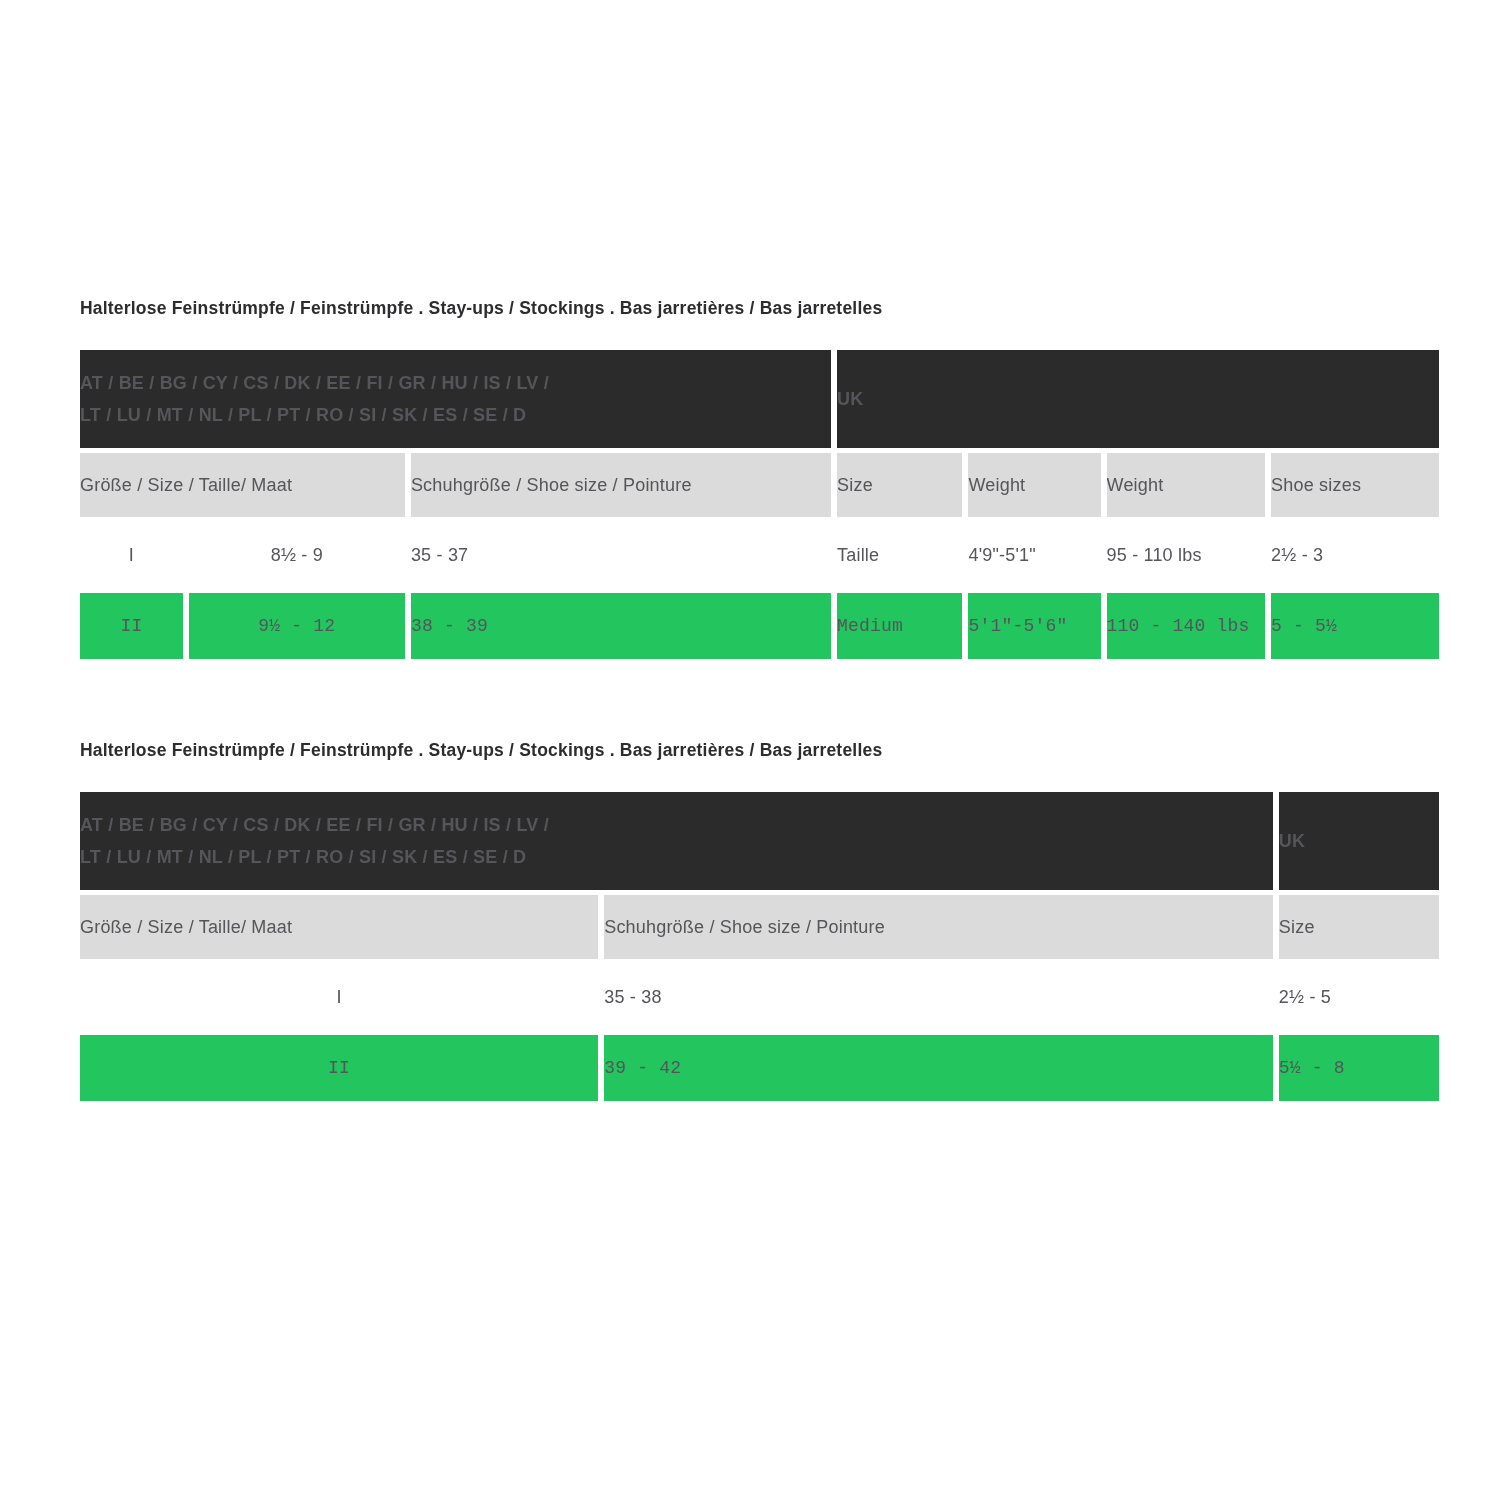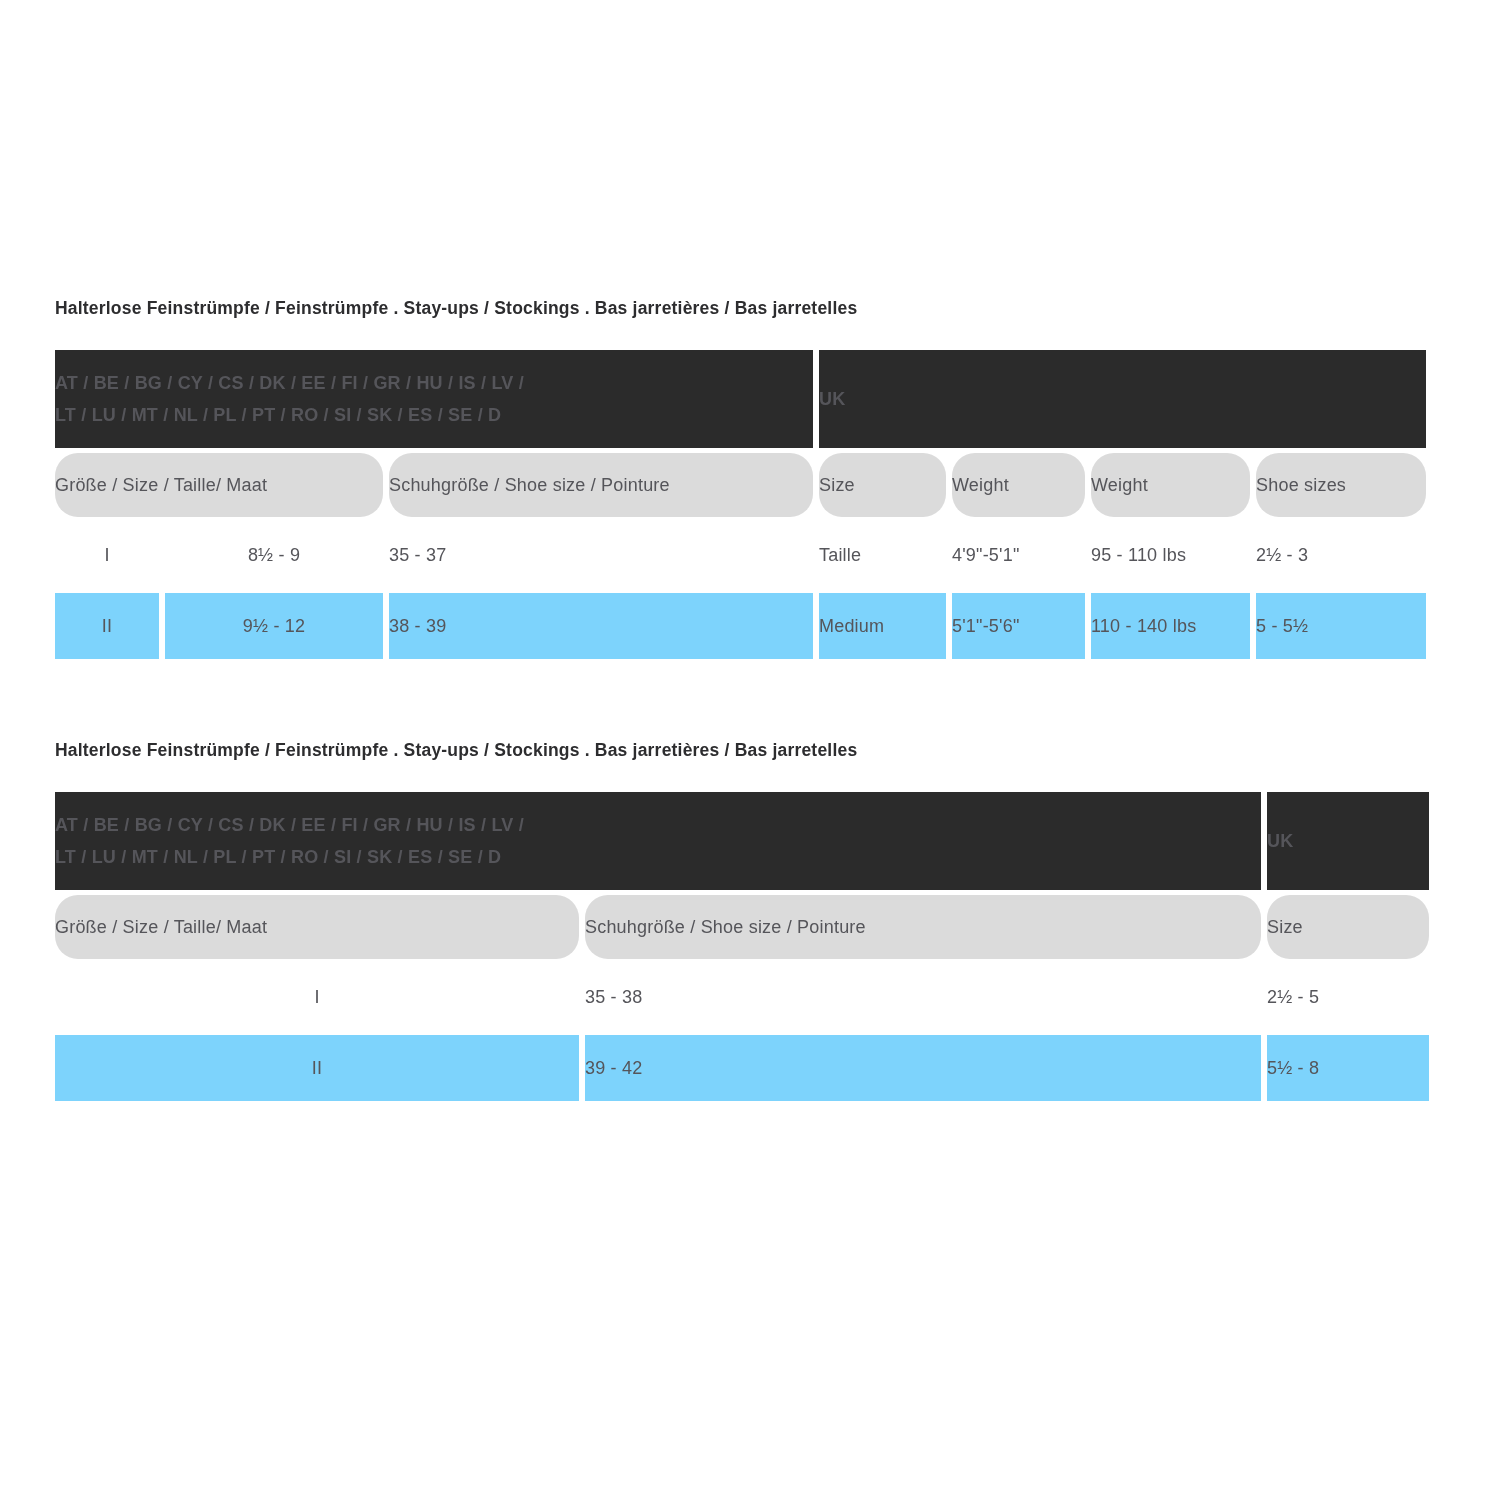--- a/index.html
+++ b/index.html
@@ -2,21 +2,21 @@
 <html><head>
 <meta charset="utf-8">
 <style>
   html,body{margin:0;padding:0;background:#ffffff;}
   .page{
     position:relative;
     width:1500px;height:1500px;
     background:#ffffff;
     font-family:"Liberation Sans", sans-serif;
     box-sizing:border-box;
-    padding:298px 55px 0 55px;
+    padding:298px 55px 0 80px;
     overflow:hidden;
   }
   .chart-title{
     font-size:17.5px;
     font-weight:bold;
     color:#2d2d2f;
     letter-spacing:.2px;
     line-height:21px;
     margin:0;
   }
@@ -45,24 +45,23 @@
     font-weight:600;
     letter-spacing:.6px;
     padding-left:28px;
   }
   td.bar .bar-line{line-height:32px;}
   td.colhead{
     background:#dbdbdb;
     color:#4b4b4d;
     height:64px;
     padding-left:28px;
-    border-radius:23px;
   }
   tr.data-row td{height:66px;}
-  tr.data-row.alt td{background:#7dd3fc;}
+  tr.data-row.alt td{background:#22c55e;font-family:Liberation Mono, monospace;}
   td.center{text-align:center;}
   td.padded{padding-left:18px;}
 </style>
 </head>
 <body>
 
 <div class="page">
 
   <h2 class="chart-title">Halterlose Feinstrümpfe / Feinstrümpfe . Stay-ups / Stockings . Bas jarretières / Bas jarretelles</h2>
 

